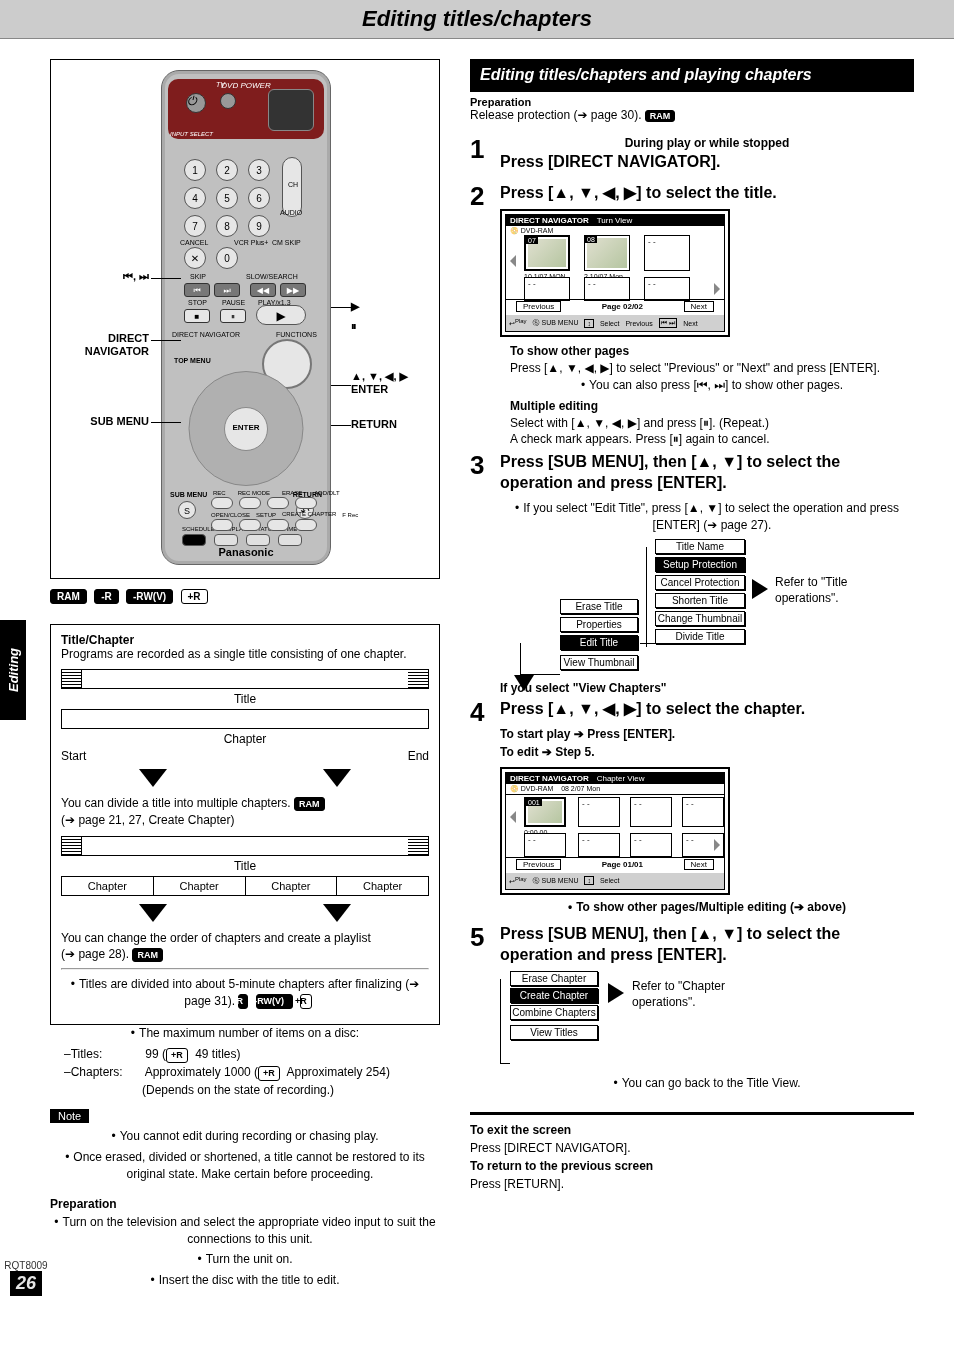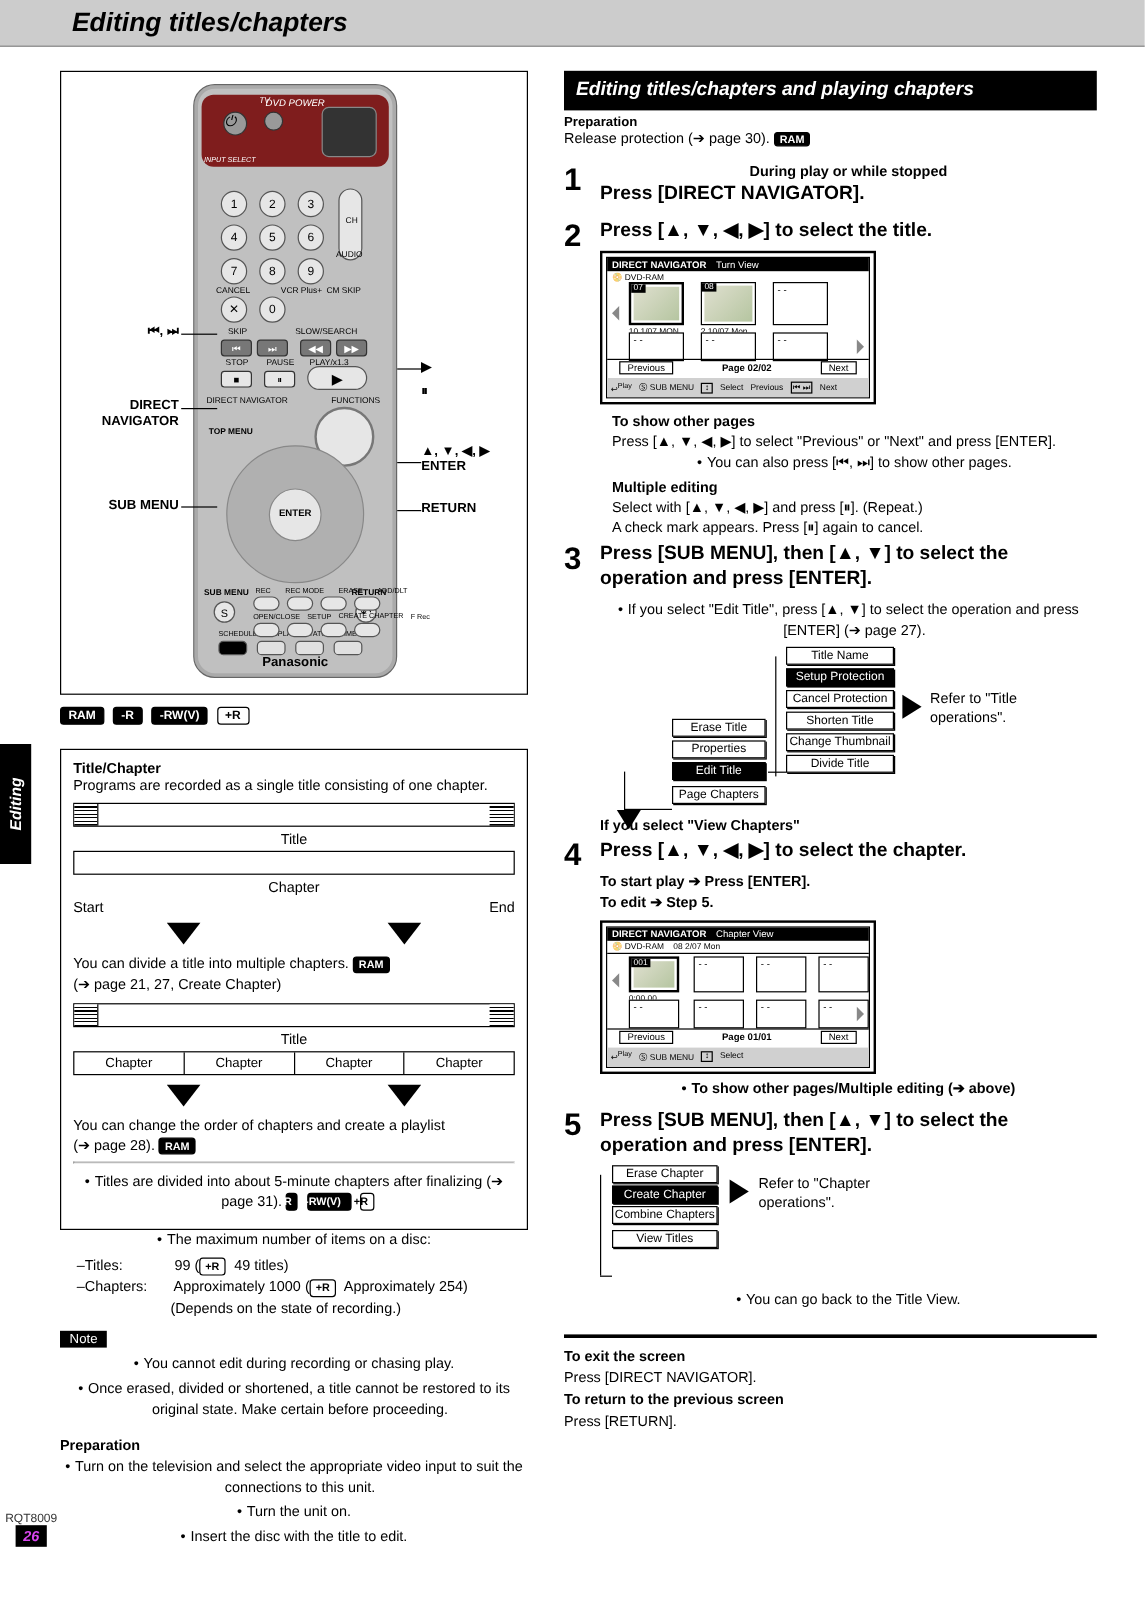--- a/index.html
+++ b/index.html
@@ -12,20 +12,21 @@
     padding-bottom:30px;
   }
   .page-header {
     background: #ccc;
     padding: 6px 60px;
     font-size: 22px;
     font-weight: bold;
     font-style: italic;
     border-bottom:1px solid #888;
     margin-bottom:20px;
+    text-align:center;
   }
   .cols { display:flex; padding: 0 40px 20px 50px; gap:30px; }
   .left-col { width: 390px; }
   .right-col { flex:1; }
 
   
   .side-tab {
     position:absolute;
     left:0;
     top:620px;
@@ -45,24 +46,24 @@
   .page-num-box {
     position:absolute;
     left:4px;
     top:1260px;
     width:44px;
     text-align:center;
   }
   .doc-id { font-size:10px; color:#333;}
   .page-num {
     background:#000;
-    color:#d946ef;
+    color:#e5e5e5;
     font-style:italic;
     font-weight:bold;
-    font-size:12px;
+    font-size:18px;
     padding:2px 6px;
     display:inline-block;
   }
 
   
   .remote-figure {
     border:1px solid #000;
     height:520px;
     position:relative;
     margin-bottom:10px;
@@ -512,21 +513,21 @@
       <div class="step-main">Press [SUB MENU], then [▲, ▼] to select the operation and press [ENTER].</div>
       <ul class="bul">
             <li>If you select "Edit Title", press [▲, ▼] to select the operation and press [ENTER] (➔ page 27).</li>
           </ul>
 
       <div class="menu-tree">
 
         <div class="mt-btn" style="top:60px;left:60px;">Erase Title</div>
         <div class="mt-btn" style="top:78px;left:60px;">Properties</div>
         <div class="mt-btn sel" style="top:96px;left:60px;">Edit Title</div>
-        <div class="mt-btn" style="top:116px;left:60px;">Page Chapters</div>
+        <div class="mt-btn" style="top:116px;left:60px;">View Thumbnail</div>
         <div style="position:absolute;top:104px;left:20px;width:40px;height:32px;border-left:1px solid #000;border-bottom:1px solid #000;"></div>
         <div class="mt-arrow-d" style="top:136px;left:14px;"></div>
 
         <div class="mt-btn" style="top:0;left:155px;width:90px;">Title Name</div>
         <div class="mt-btn sel" style="top:18px;left:155px;width:90px;">Setup Protection</div>
         <div class="mt-btn" style="top:36px;left:155px;width:90px;">Cancel Protection</div>
         <div class="mt-btn" style="top:54px;left:155px;width:90px;">Shorten Title</div>
         <div class="mt-btn" style="top:72px;left:155px;width:90px;">Change Thumbnail</div>
         <div class="mt-btn" style="top:90px;left:155px;width:90px;">Divide Title</div>
         <div style="position:absolute;top:104px;left:140px;width:15px;border-top:1px solid #000;"></div>

